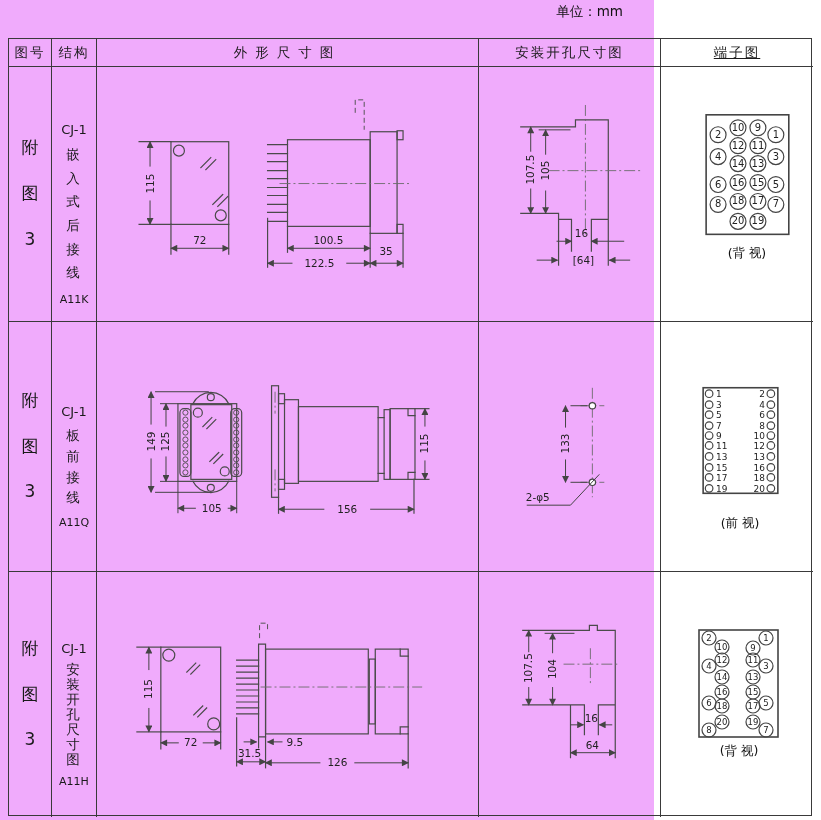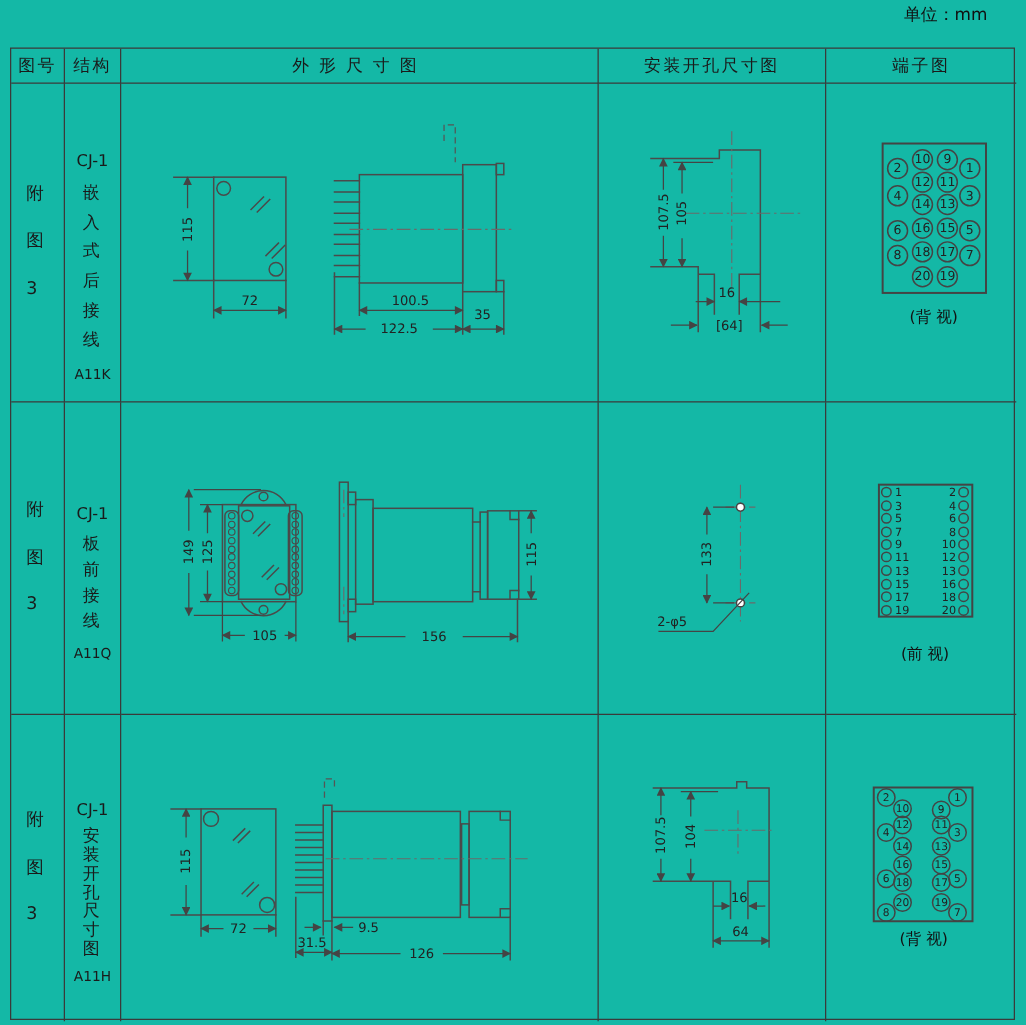--- a/index.html
+++ b/index.html
@@ -1,30 +1,30 @@
 <!DOCTYPE html>
 <html><head>
 <meta charset="utf-8">
 <style>
   html,body{margin:0;padding:0;background:#fff;}
-  .page{position:relative;width:821px;height:820px;background:#14b8a6;
+  .page{position:relative;width:654px;height:820px;background:#f0abfc;
         font-family:"DejaVu Sans","Liberation Sans",sans-serif;color:#1a1a1a;}
   .unit{position:absolute;top:3px;right:31px;font-size:13.5px;color:#111;}
   .grid{position:absolute;left:8px;top:38px;width:804px;height:778px;
         display:grid;grid-template-columns:43px 45px 382px 182px 152px;
         grid-template-rows:28px 255px 250px 245px;
         border:1.5px solid #3a3a3a;box-sizing:border-box;}
   .cell{border-right:1px solid #3a3a3a;border-bottom:1px solid #3a3a3a;
         box-sizing:border-box;position:relative;overflow:hidden;
         display:flex;align-items:center;justify-content:center;}
-  .cell.lastc{border-right:none;}
+  .cell.lastc{border-right:none;text-decoration:underline;}
   .cell.lastr{border-bottom:none;}
   .hcell{font-size:13.5px;letter-spacing:2px;}
   .hcell.wide{letter-spacing:8px;}
-  .fig{font-size:14px;width:1.3em;line-height:2.7;text-align:left;word-break:break-all;}
+  .fig{font-size:17px;width:1.3em;line-height:2.7;text-align:center;word-break:break-all;}
   .struct{display:flex;flex-direction:column;align-items:center;font-size:13px;margin-top:40px;}
   .struct .model{margin-bottom:6px;font-size:13px;}
   .struct .vtype{width:1.15em;text-align:left;word-break:break-all;font-size:13.5px;}
   .struct .code{margin-top:8px;font-size:11px;}
   .r1 .vtype{line-height:1.75;}
   .r2 .vtype{line-height:1.55;}
   .r3 .vtype{line-height:1.12;}
   svg{display:block;}
   .ln{fill:none;stroke:#4a4a4a;stroke-width:1.2;stroke-linecap:square;}
   .ln2{fill:none;stroke:#444;stroke-width:1.6;}

